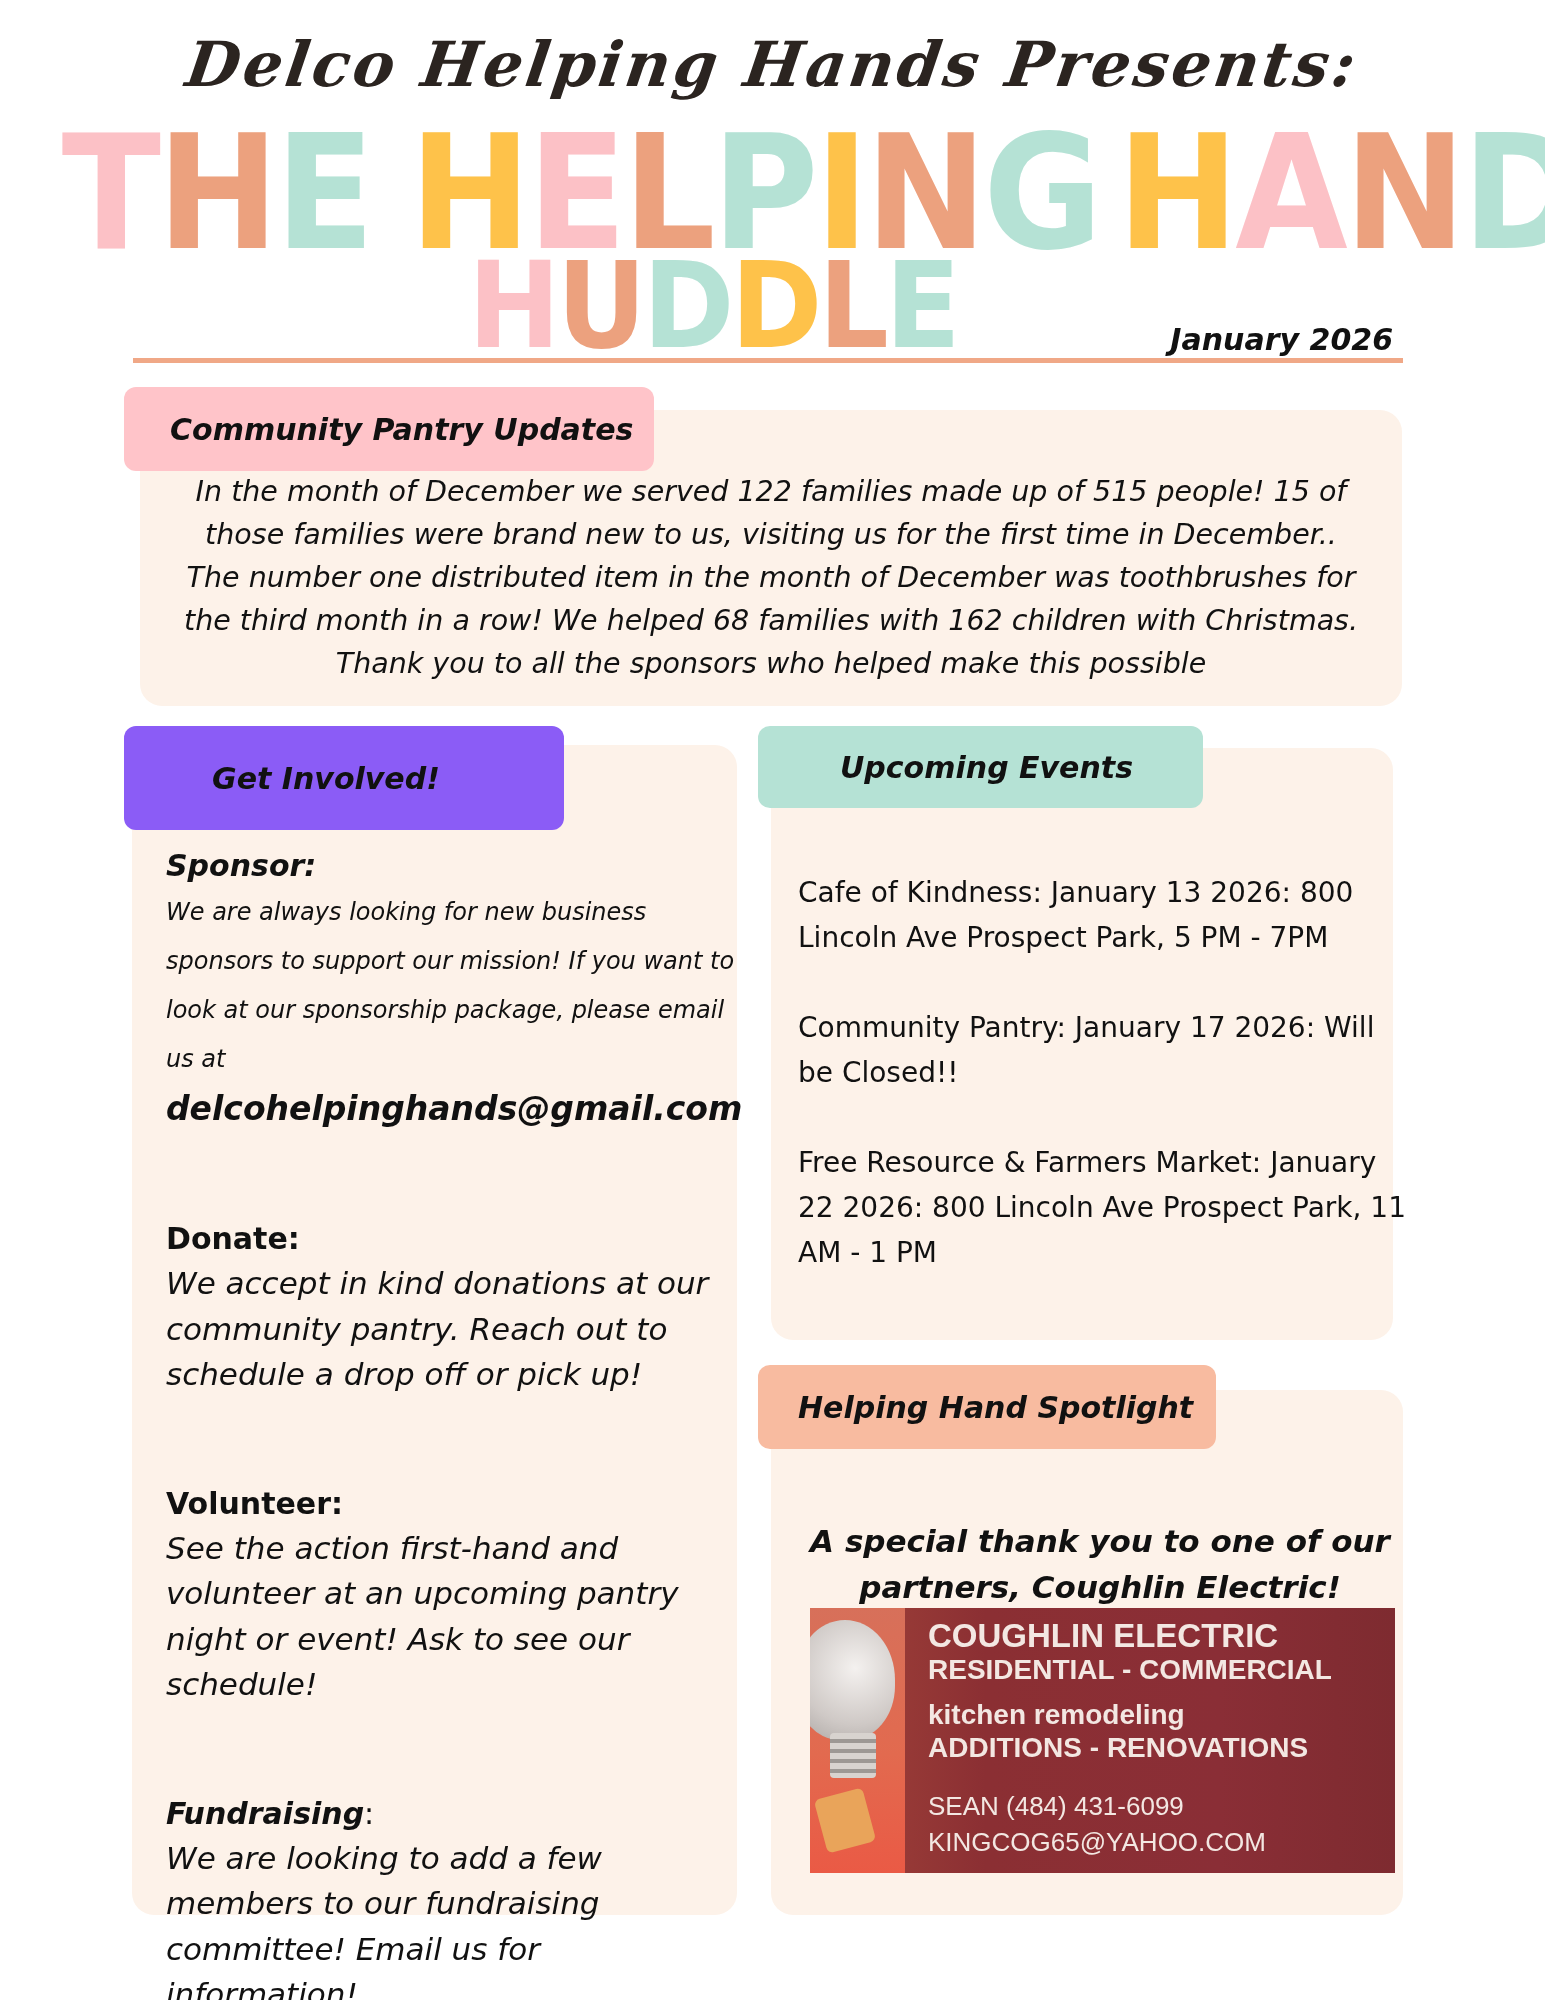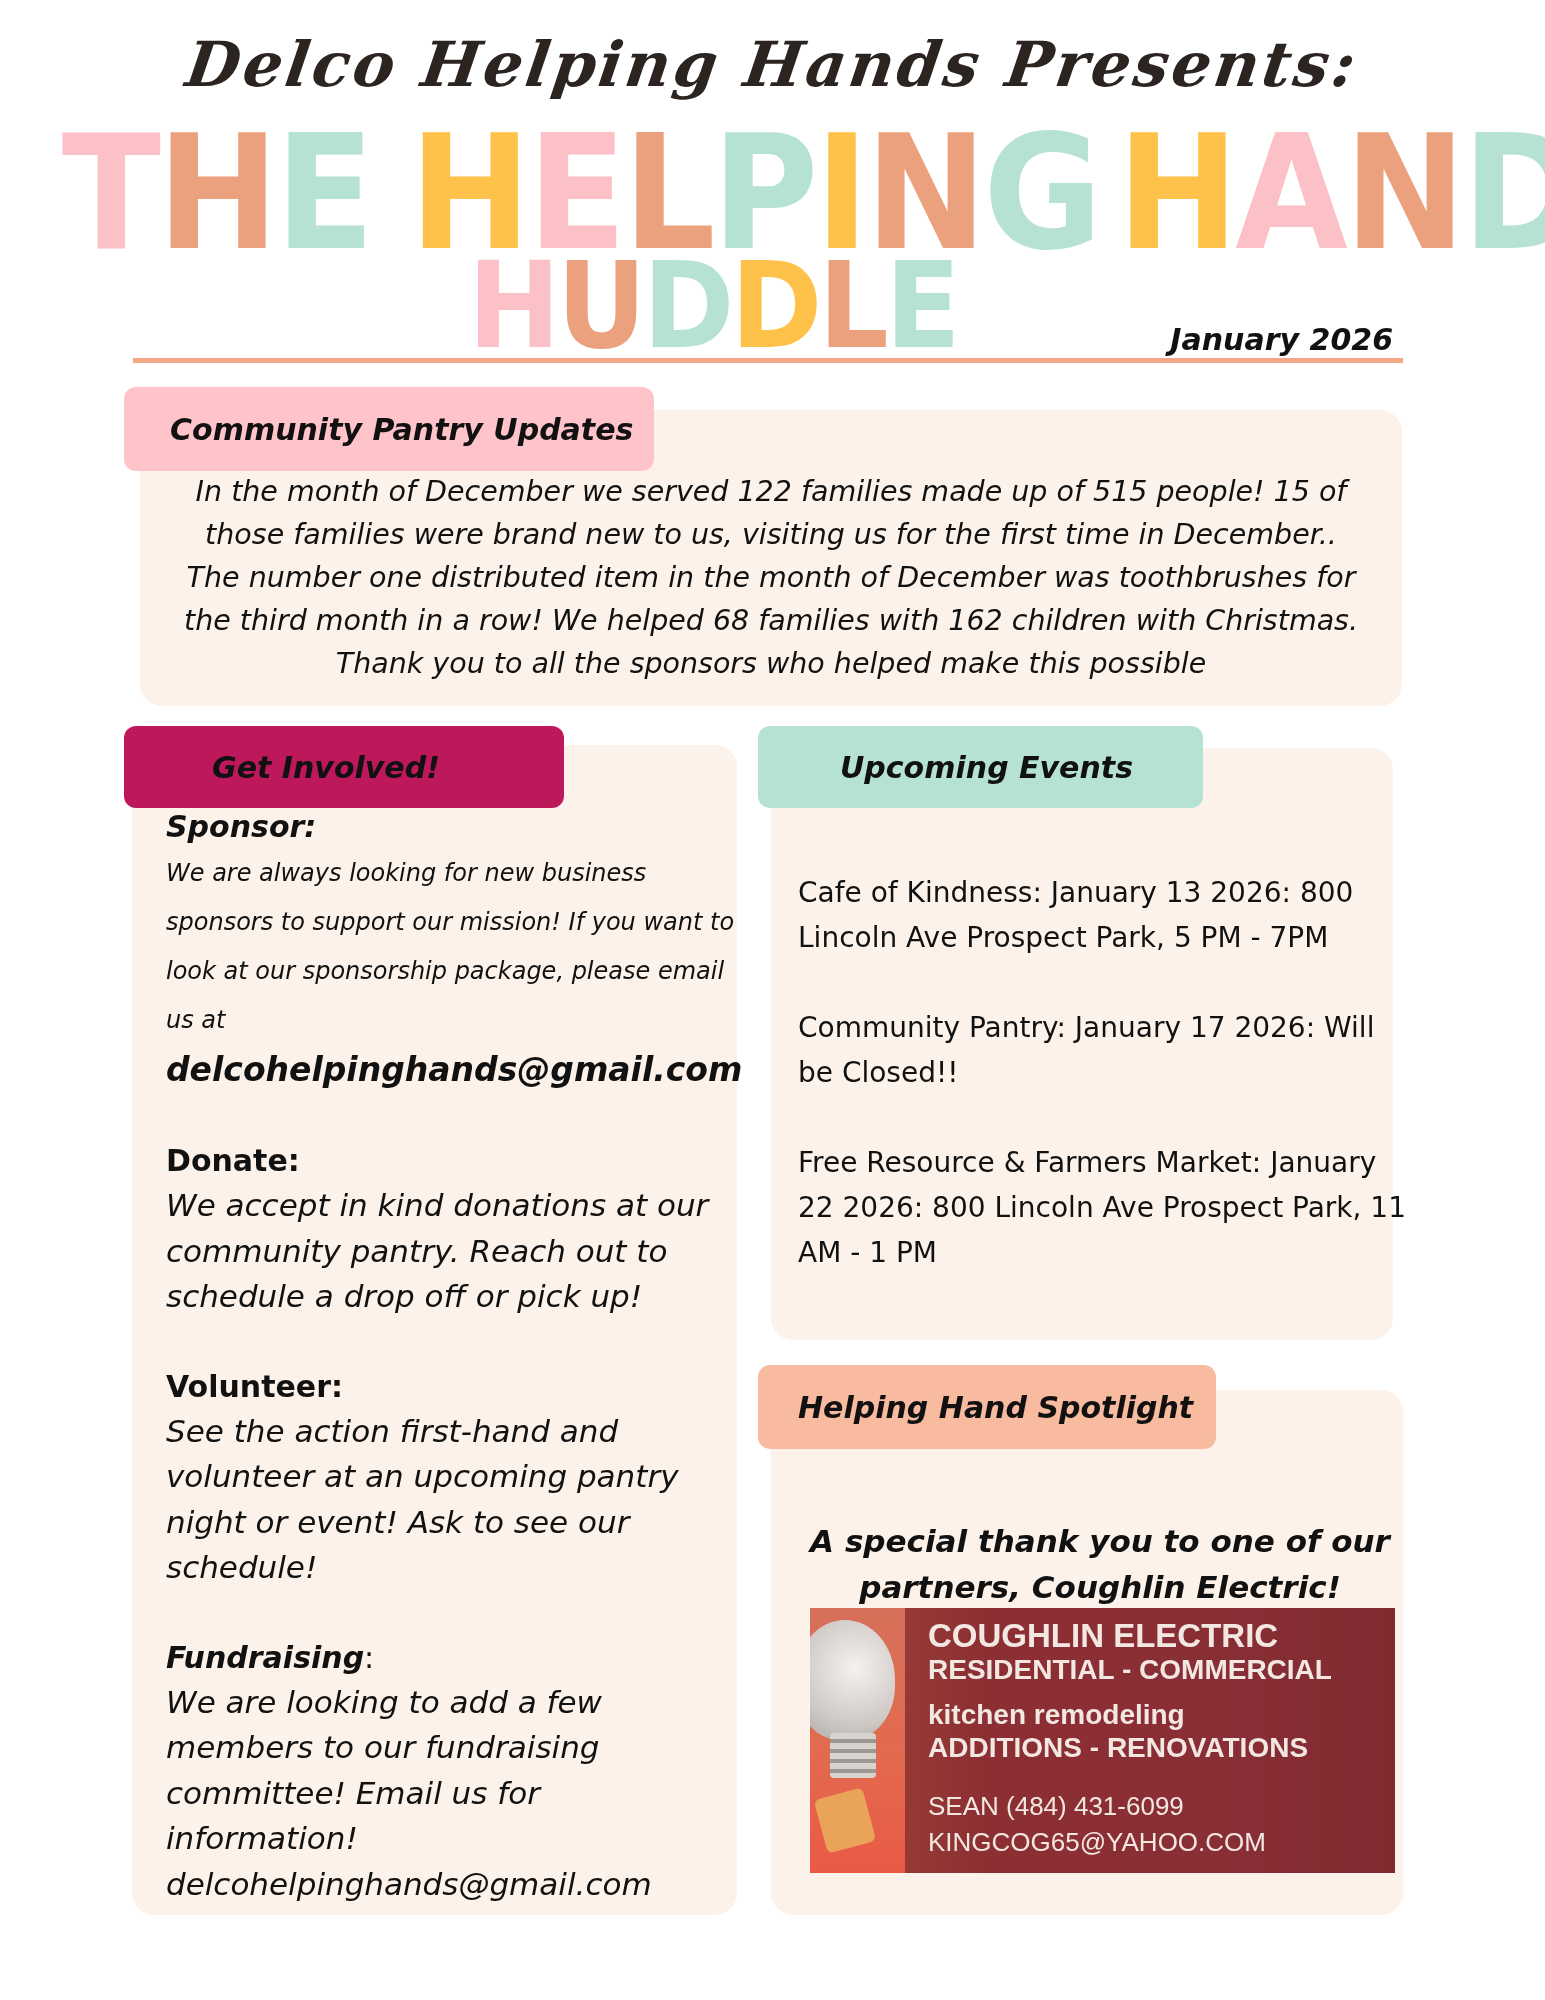--- a/index.html
+++ b/index.html
@@ -27,23 +27,23 @@
     display: flex; align-items: center; color: #111; }
 
   
   .pantry-panel { left: 140px; top: 410px; width: 1262px; height: 296px; }
   .pantry-chip { left: 124px; top: 387px; width: 530px; height: 84px; background: #ffc4c9; padding-left: 46px; }
   .pantry-body { position: absolute; left: 0; top: 60px; width: 100%; text-align: center;
     font-style: italic; font-size: 28.5px; line-height: 43px; padding: 0 20px; }
 
   
   .involved-panel { left: 132px; top: 745px; width: 605px; height: 1170px; }
-  .involved-chip { left: 124px; top: 726px; width: 440px; height: 82px; background: #be185d; justify-content: center; padding-right: 36px; }
+  .involved-chip { left: 124px; top: 726px; width: 440px; height: 104px; background: #8b5cf6; justify-content: center; padding-right: 36px; }
   .involved-body { position: absolute; left: 166px; top: 805px; width: 575px; }
-  .inv-head { font-weight: bold; font-size: 30px; line-height: 44px; }
+  .inv-head { font-weight: bold; font-size: 30px; line-height: 44px; margin-top: 39px; }
   .inv-head.italic { font-style: italic; }
   .inv-text { font-style: italic; font-size: 24px; line-height: 49px; }
   .inv-text.small { font-size: 31px; line-height: 45.5px; }
   .inv-email-bold { font-weight: bold; font-style: italic; font-size: 33px; line-height: 49px; }
   .gap { height: 45px; }
 
   
   .events-panel { left: 771px; top: 748px; width: 622px; height: 592px; }
   .events-chip { left: 758px; top: 726px; width: 445px; height: 82px; background: #b5e2d5; padding-left: 82px; }
   .events-body { position: absolute; left: 798px; top: 870px; width: 620px; font-size: 28px; line-height: 45px; }

